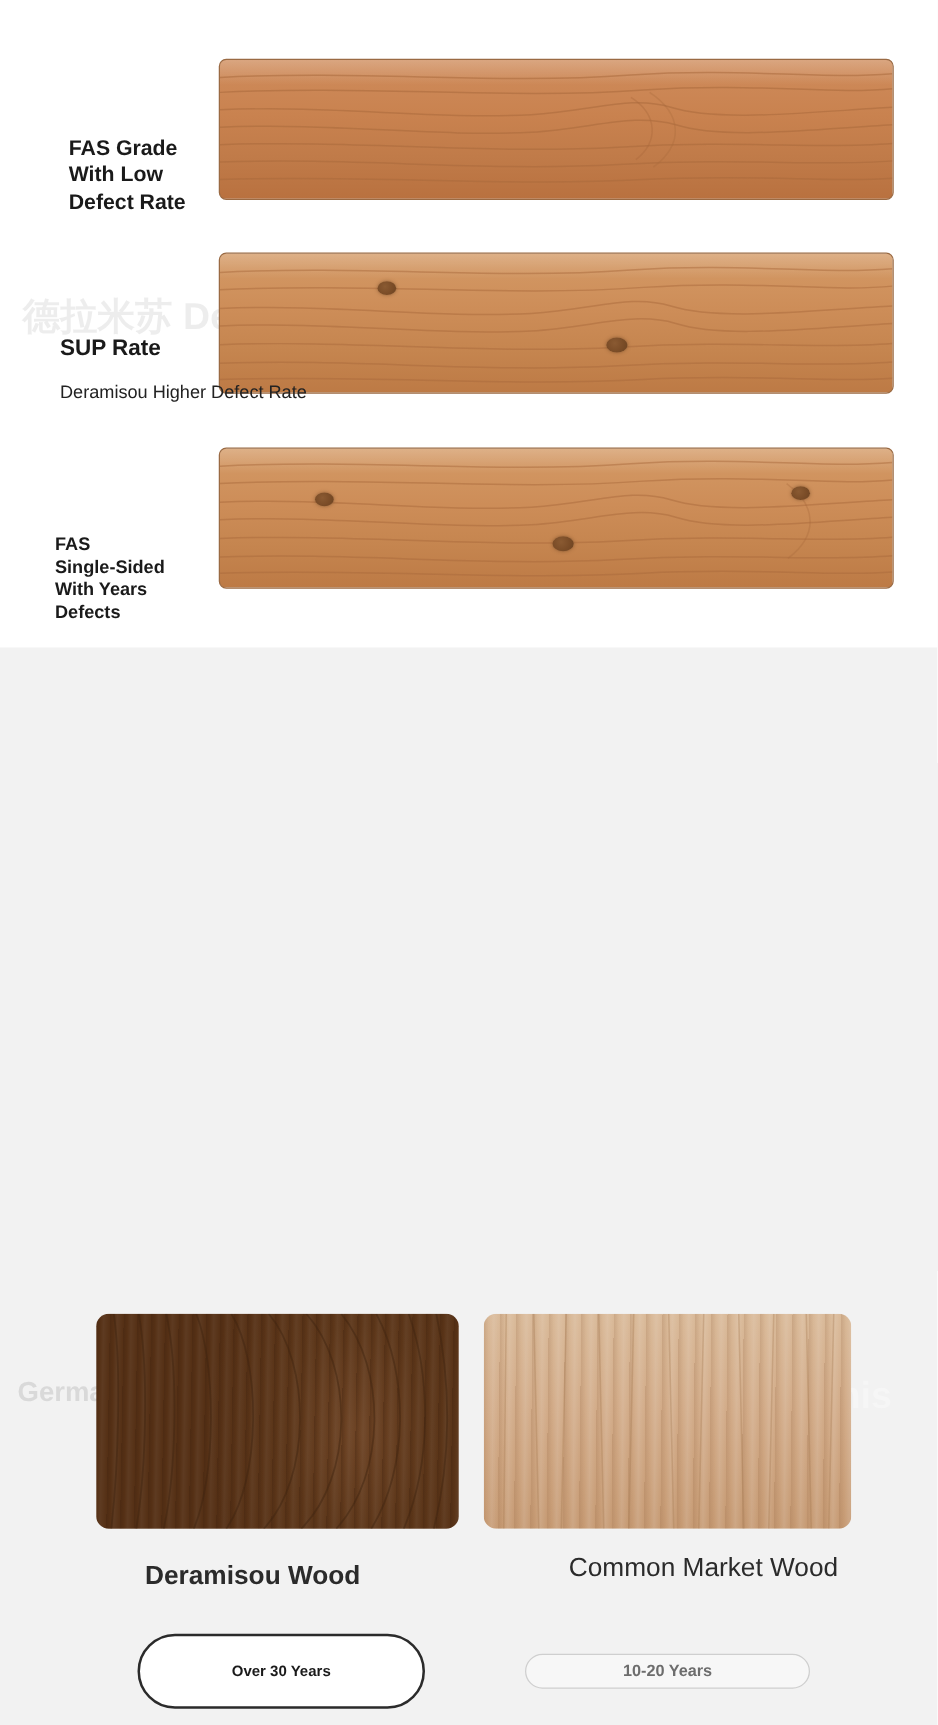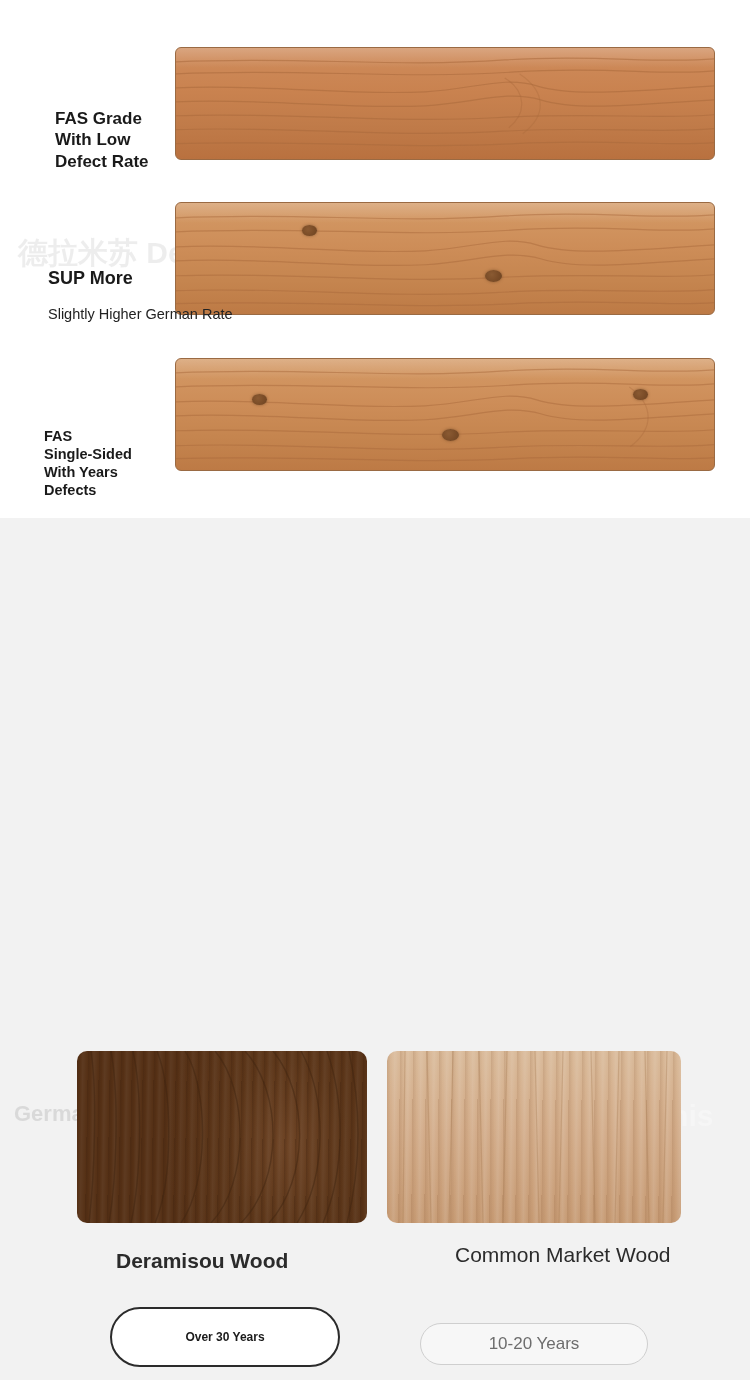--- a/index.html
+++ b/index.html
@@ -110,21 +110,21 @@
     justify-content: center;
     text-align: center;
     border-radius: 30px;
     background: #ffffff;
     line-height: 1.25;
   }
   .pill-left  { border: 2px solid #2b2b2b; color: #1a1a1a; font-weight: bold; }
   .pill-right { border: 1px solid #cfcfcf; color: #6d6d6d; font-weight: normal; background: #f7f7f7; }
 
   .pl1 { left: 110px; top: 789px; width: 230px; height: 60px; font-size: 12px; }
-  .pr1 { left: 420px; top: 805px; width: 228px; height: 42px; font-size: 17px; }
+  .pr1 { left: 420px; top: 805px; width: 228px; height: 28px; font-size: 13px; font-weight: bold; }
 
   
   .wm {
     position: absolute;
     color: rgba(0,0,0,0.07);
     font-size: 30px;
     font-weight: bold;
     white-space: nowrap;
     pointer-events: none;
     user-select: none;
@@ -192,22 +192,22 @@
         </g>
       </svg>
       <div class="knot" style="left:76px; top:35px; width:15px; height:11px;"></div>
       <div class="knot" style="left:266px; top:70px; width:17px; height:12px;"></div>
       <div class="knot" style="left:457px; top:30px; width:15px; height:11px;"></div>
     </div>
 
     <div class="grade-label g1-title" style="white-space: pre-line;">FAS Grade
 With Low
 Defect Rate</div>
-    <div class="grade-label g2-title">SUP More</div>
-    <div class="grade-label g2-sub">Slightly Higher German Rate</div>
+    <div class="grade-label g2-title">SUP Rate</div>
+    <div class="grade-label g2-sub">Deramisou Higher Defect Rate</div>
     <div class="grade-label g3-title" style="white-space: pre-line;">FAS
 Single-Sided
 With Years
 Defects</div>
   </div>
 
   <div class="compare-section">
 
     <div class="wm wm-light wm-w3">德拉米苏 Delamis</div>
     <div class="wm wm-grey wm-w4">German</div>

